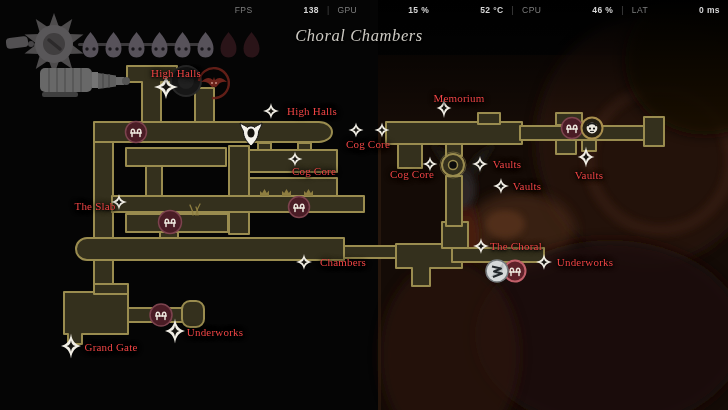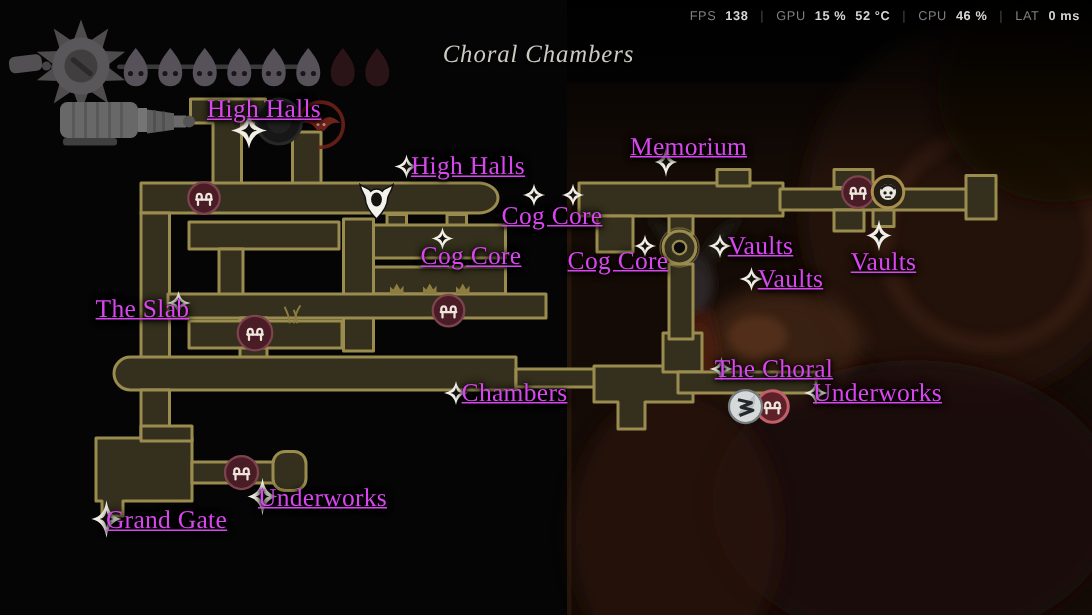--- a/index.html
+++ b/index.html
@@ -5,32 +5,32 @@
   html,body{margin:0;padding:0;background:#000;}
   .stage{position:relative;width:728px;height:410px;background:#050505;overflow:hidden;
          font-family:"Liberation Serif",serif;}
   svg{display:block;}
   .abs{position:absolute;left:0;top:0;}
 
   
   .perfbar{position:absolute;top:3px;right:8px;height:14px;display:flex;align-items:center;gap:6px;
            font-family:"Liberation Sans",sans-serif;font-size:8.5px;letter-spacing:.4px;z-index:6;}
   .perfbar .pl{color:#7f7f7f;}
-  .perfbar .pv{color:#d6d6d6;font-weight:bold;}
+  .perfbar .pv{color:#d6d6d6;font-weight:bold;margin-left:45px;}
   .perfbar .sep{color:#4a4a4a;margin:0 2px;}
 
   
   .title{position:absolute;left:359px;top:36px;transform:translate(-50%,-50%);
          font-size:16.5px;color:#cdcac3;letter-spacing:.6px;white-space:nowrap;z-index:5;
          text-shadow:0 1px 2px #000;font-style:italic;}
 
   
-  .mlabel{position:absolute;transform:translate(-50%,-50%);font-size:17px;color:#d946ef;
+  .mlabel{position:absolute;transform:translate(-50%,-50%);font-size:11px;color:#ef4444;
           white-space:nowrap;letter-spacing:.2px;z-index:4;
-          text-shadow:0 1px 2px #000,0 0 4px #000,0 0 6px #000;text-decoration:underline;}
+          text-shadow:0 1px 2px #000,0 0 4px #000,0 0 6px #000;}
 
   
   .hud{position:absolute;left:0;top:0;width:260px;height:105px;z-index:5;}
   .chain{position:absolute;left:78px;top:43px;width:130px;height:3px;background:#3b393b;border-radius:2px;}
   .masks{position:absolute;left:80px;top:30px;display:flex;gap:2px;}
   .mask{width:21px;height:29px;}
 </style>
 </head>
 <body>
 

